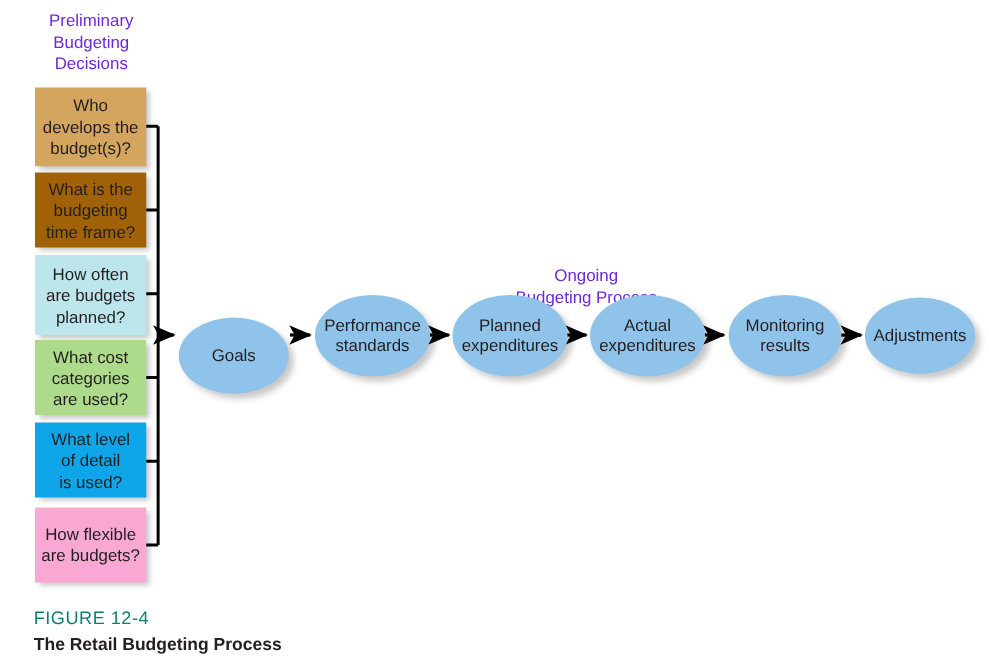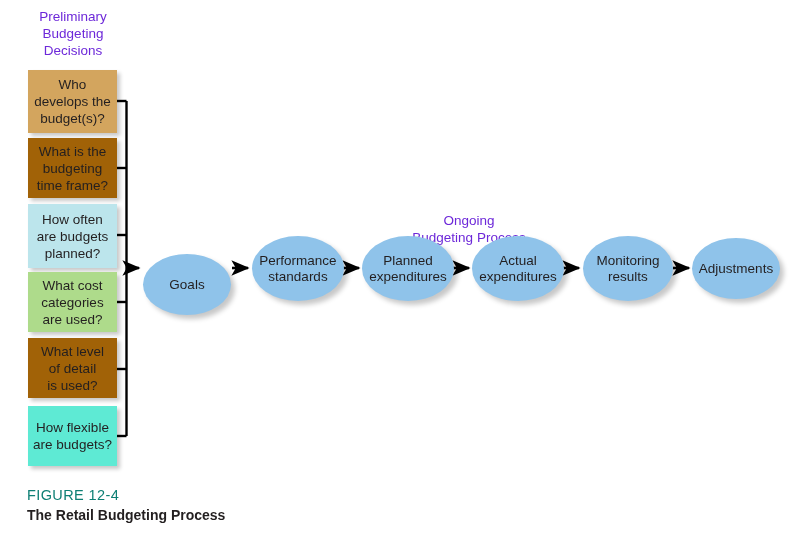--- a/index.html
+++ b/index.html
@@ -114,23 +114,23 @@
   <div class="col-heading" id="ongoing-heading">Ongoing<br>Budgeting Process</div>
 
   <div class="decision-box" id="decision-box-0" style="left: 28px; top: 70px; width: 89px; height: 63px; background-color: rgb(211, 165, 94);">Who<br>develops the<br>budget(s)?</div>
 
   <div class="decision-box" id="decision-box-1" style="left: 28px; top: 138px; width: 89px; height: 60px; background-color: #a16207;">What is the<br>budgeting<br>time frame?</div>
 
   <div class="decision-box" id="decision-box-2" style="left: 28px; top: 204px; width: 89px; height: 64px; background-color: rgb(188, 229, 236);">How often<br>are budgets<br>planned?</div>
 
   <div class="decision-box" id="decision-box-3" style="left: 28px; top: 272px; width: 89px; height: 60px; background-color: rgb(174, 219, 139);">What cost<br>categories<br>are used?</div>
 
-  <div class="decision-box" id="decision-box-4" style="left: 28px; top: 338px; width: 89px; height: 60px; background-color: #a16207;">What level<br>of detail<br>is used?</div>
+  <div class="decision-box" id="decision-box-4" style="left: 28px; top: 338px; width: 89px; height: 60px; background-color: #0ea5e9;">What level<br>of detail<br>is used?</div>
 
-  <div class="decision-box" id="decision-box-5" style="left: 28px; top: 406px; width: 89px; height: 60px; background-color: #5eead4;">How flexible<br>are budgets?</div>
+  <div class="decision-box" id="decision-box-5" style="left: 28px; top: 406px; width: 89px; height: 60px; background-color: #f9a8d4;">How flexible<br>are budgets?</div>
 
   <svg id="connector-layer" viewBox="0 0 791 537">
     <defs>
       <marker id="arrowhead" markerWidth="7" markerHeight="6" refX="6.4" refY="3" orient="auto" markerUnits="strokeWidth">
         <path d="M0,0 L7,3 L0,6 L1.7,3 Z" fill="#000000"></path>
       </marker>
     </defs>
 
     <g stroke="#000000" stroke-width="2.4" fill="none" stroke-linecap="butt">
 

